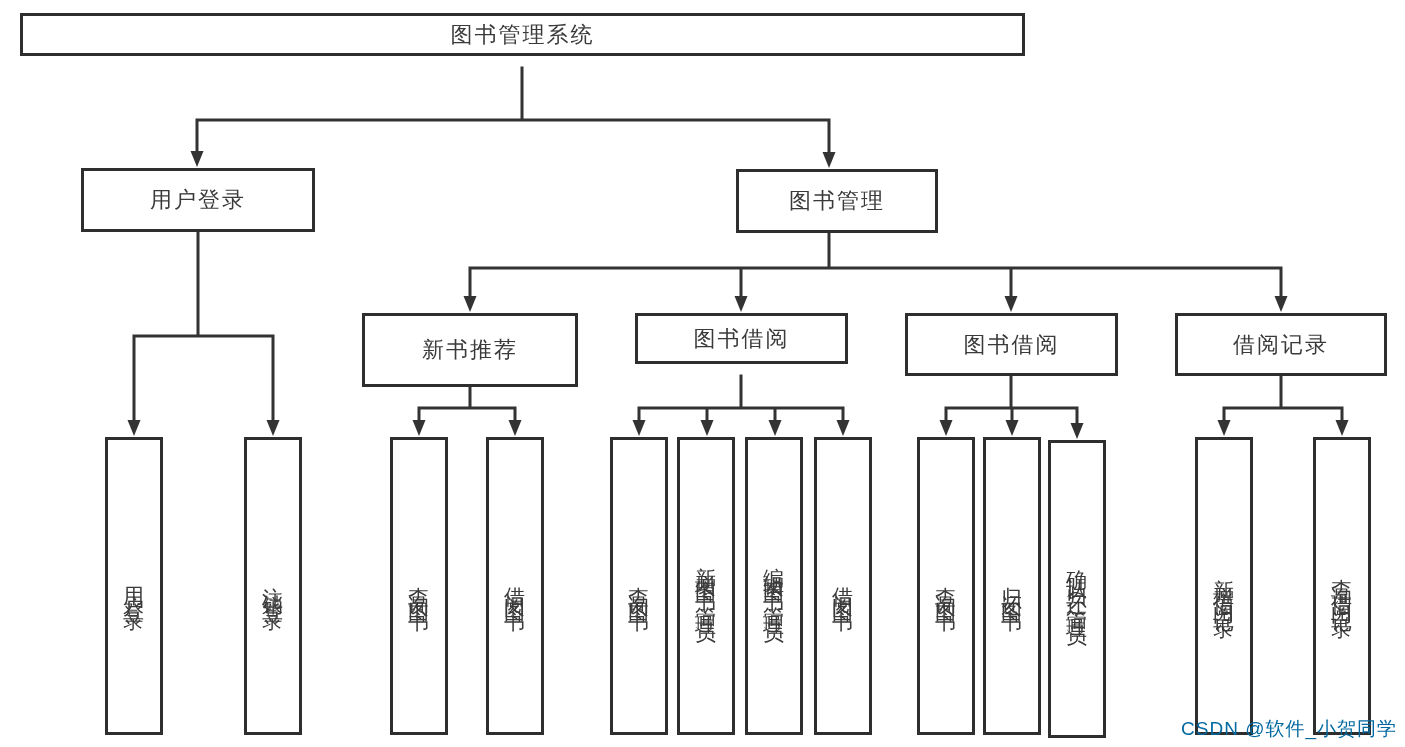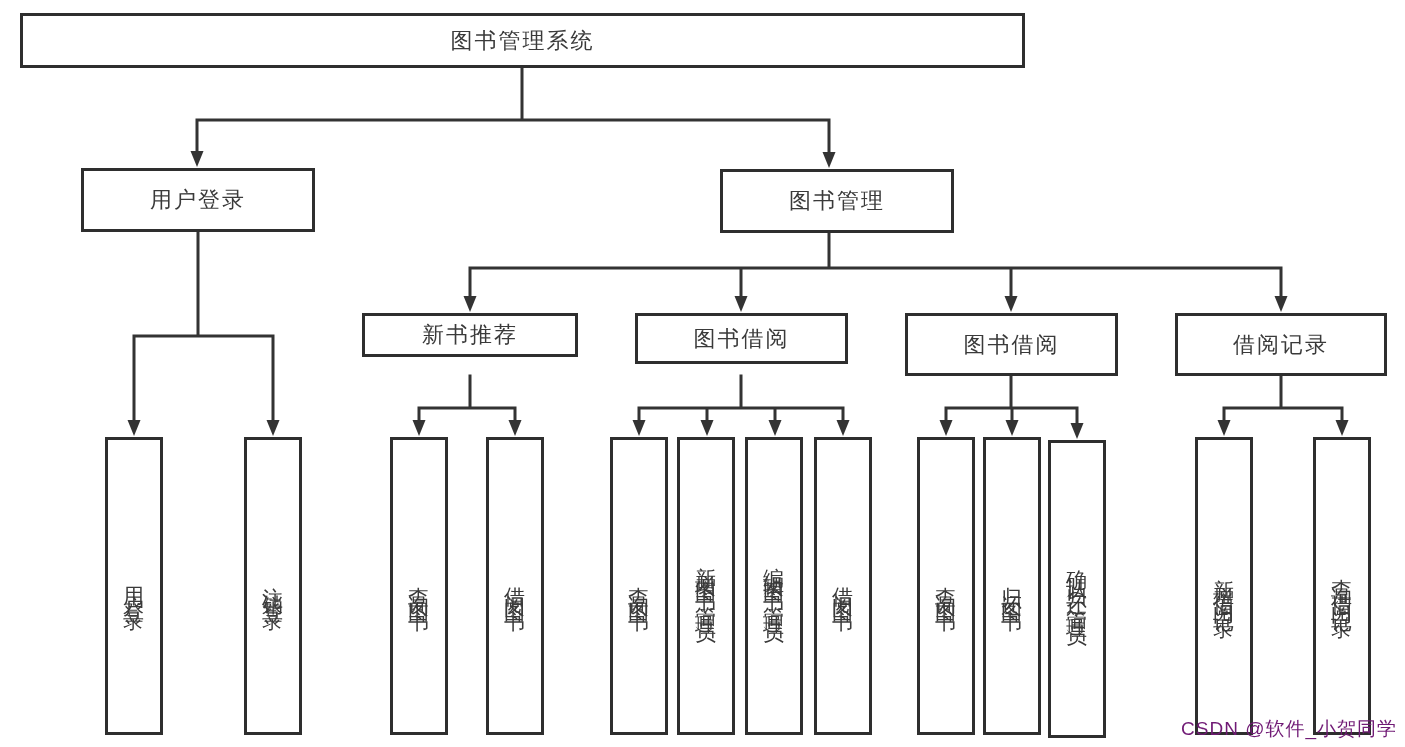--- a/index.html
+++ b/index.html
@@ -35,21 +35,21 @@
     font-size:21px;
     letter-spacing:8px;
     color:#3a3a3a;
     line-height:1;
     white-space:nowrap;
   }
   .watermark{
     position:absolute;
     right:8px;bottom:5px;
     font-size:19px;
-    color:#701a75;
+    color:#0369a1;
     letter-spacing:1px;
     z-index:5;
   }
 </style>
 </head>
 <body>
 
 <div id="stage">
 
   <svg id="wires" width="1405" height="747" viewBox="0 0 1405 747">
@@ -85,26 +85,26 @@
       <polygon points="768.5,420 781.5,420 775,436"></polygon>
       <polygon points="836.5,420 849.5,420 843,436"></polygon>
       <polygon points="939.5,420 952.5,420 946,436"></polygon>
       <polygon points="1005.5,420 1018.5,420 1012,436"></polygon>
       <polygon points="1070.5,423 1083.5,423 1077,439"></polygon>
       <polygon points="1217.5,420 1230.5,420 1224,436"></polygon>
       <polygon points="1335.5,420 1348.5,420 1342,436"></polygon>
     </g>
   </svg>
 
-  <div class="hbox" style="left:20px;top:13px;width:1005px;height:55px">图书管理系统</div>
+  <div class="hbox" style="left:20px;top:13px;width:1005px;height:43px">图书管理系统</div>
 
   <div class="hbox" style="left:81px;top:168px;width:234px;height:64px">用户登录</div>
-  <div class="hbox" style="left:720px;top:169px;width:234px;height:64px">图书管理</div>
+  <div class="hbox" style="left:736px;top:169px;width:202px;height:64px">图书管理</div>
 
-  <div class="hbox" style="left:362px;top:313px;width:216px;height:44px">新书推荐</div>
+  <div class="hbox" style="left:362px;top:313px;width:216px;height:74px">新书推荐</div>
   <div class="hbox" style="left:635px;top:313px;width:213px;height:51px">图书借阅</div>
   <div class="hbox" style="left:905px;top:313px;width:213px;height:63px">图书借阅</div>
   <div class="hbox" style="left:1175px;top:313px;width:212px;height:63px">借阅记录</div>
 
   <div class="vbox" style="left:105px">
     <span class="vtext">用户登录</span>
   </div>
   <div class="vbox" style="left:244px">
     <span class="vtext">注销登录</span>
   </div>

